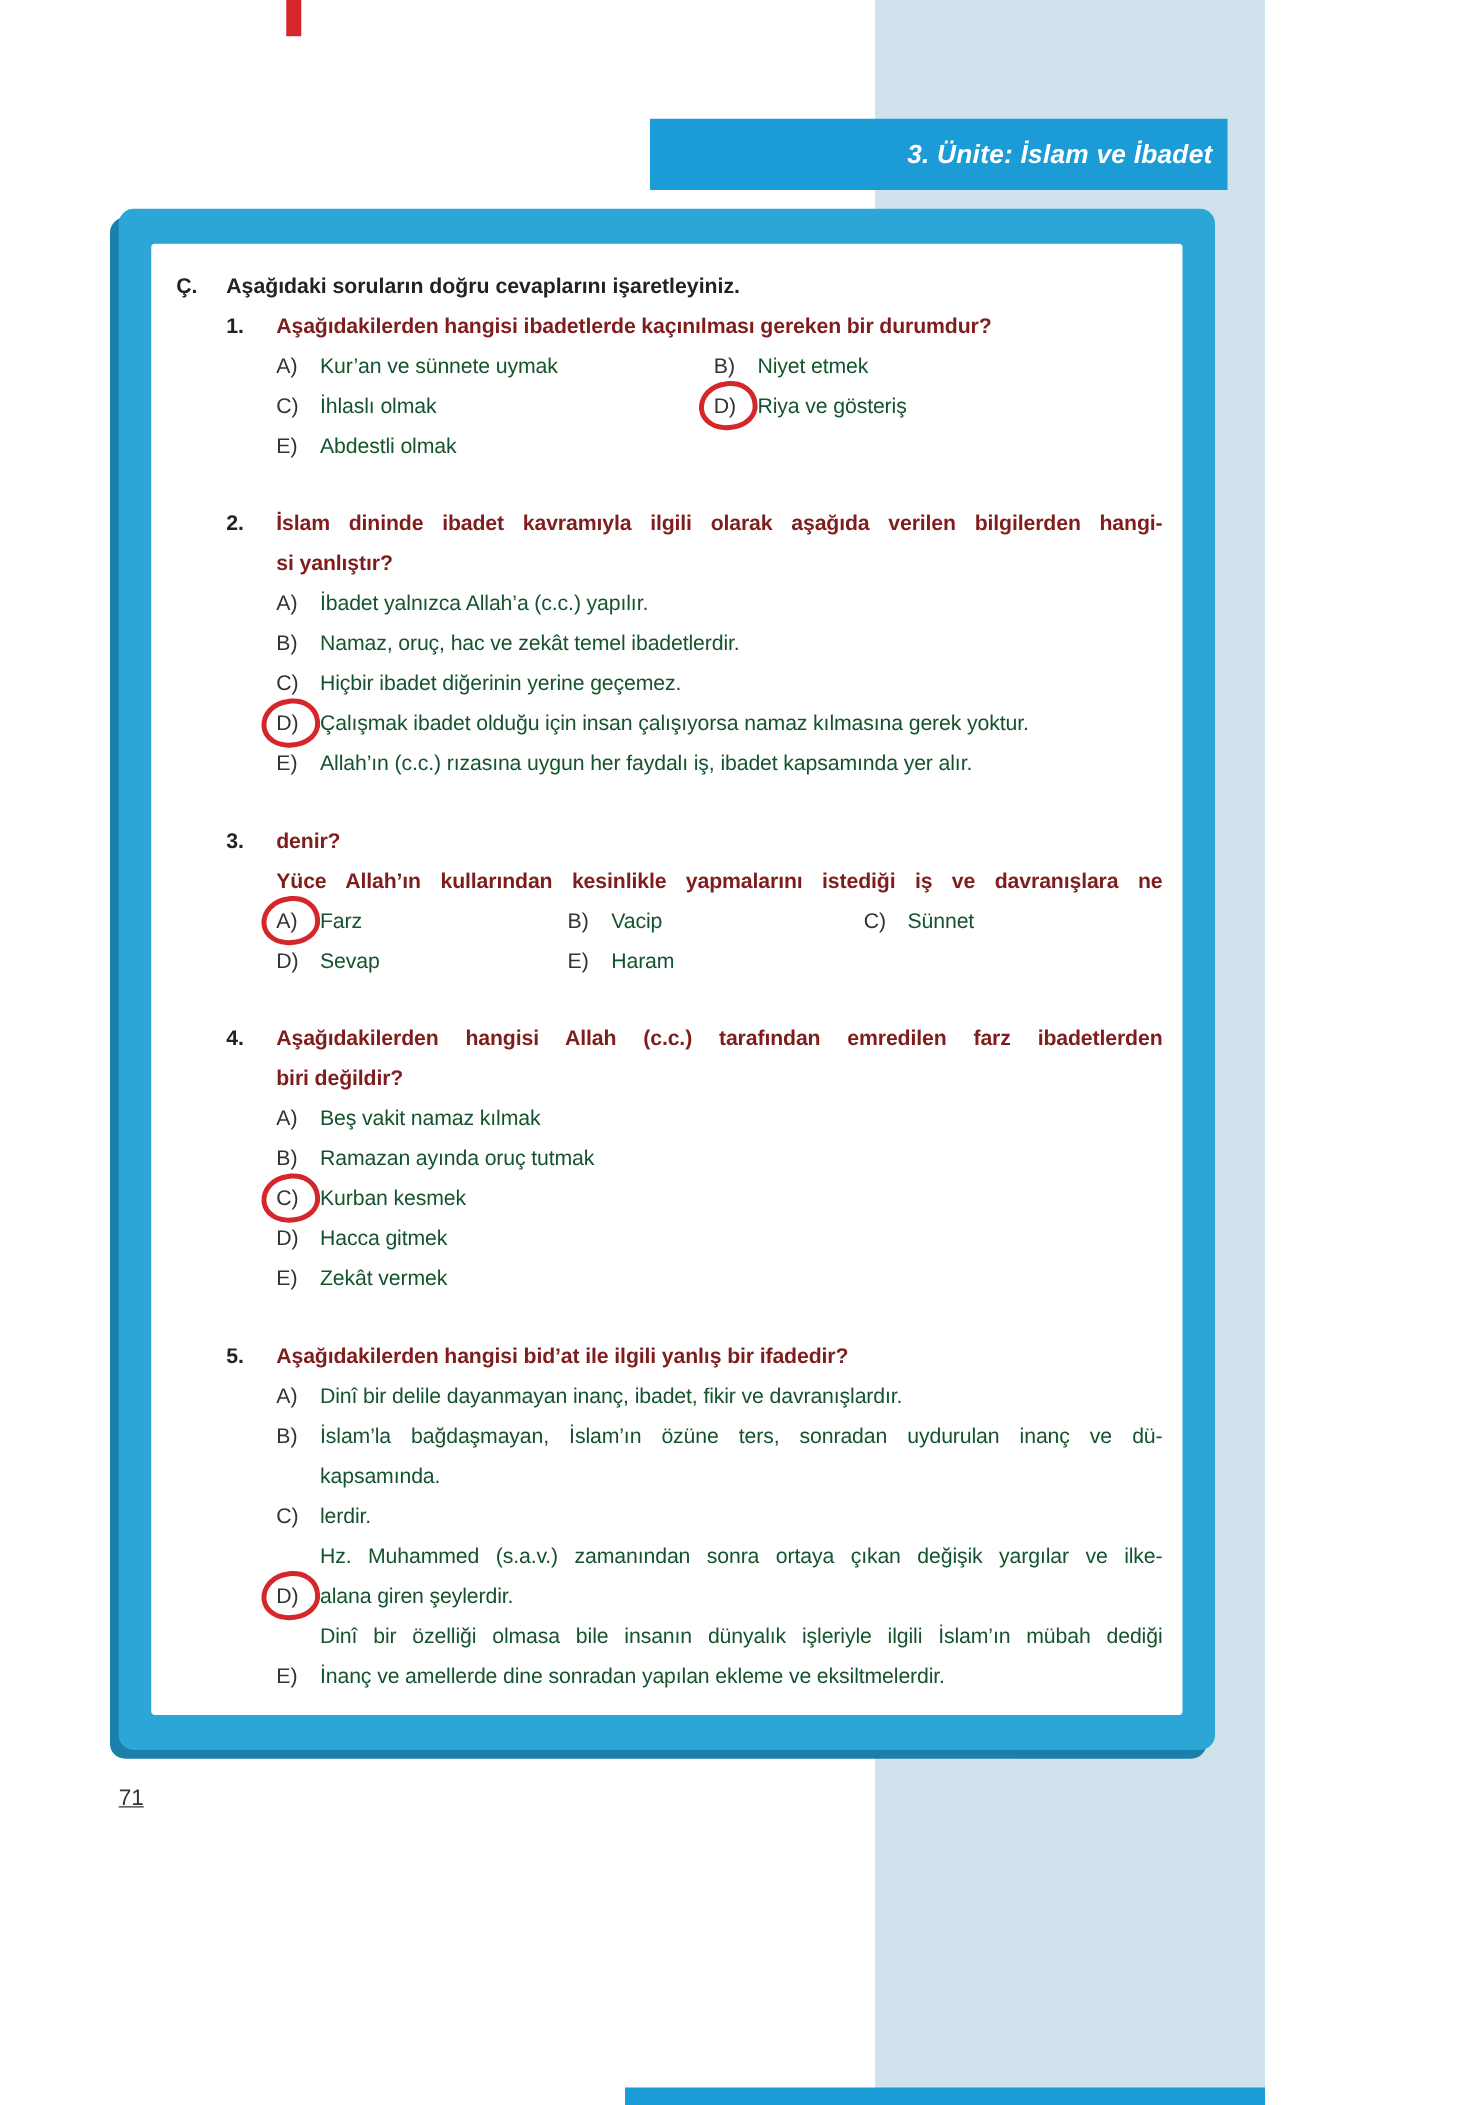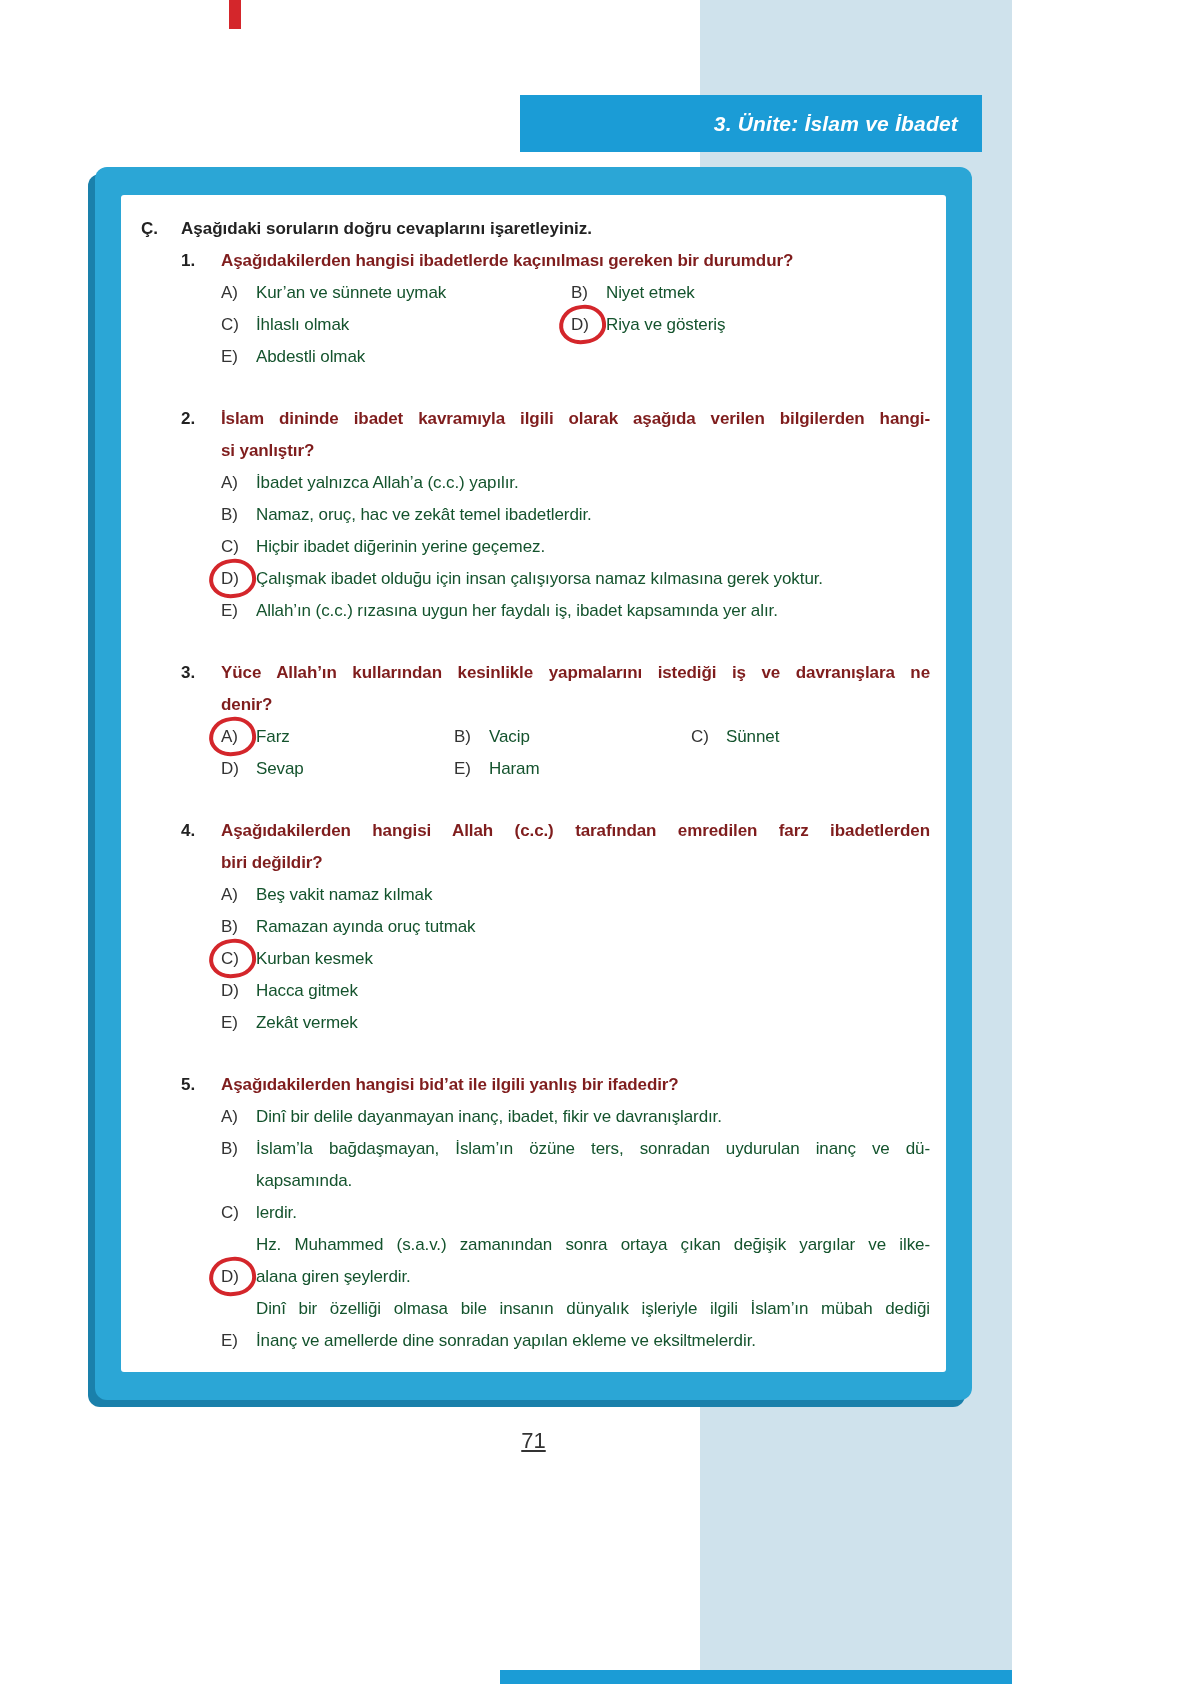--- a/index.html
+++ b/index.html
@@ -2,21 +2,21 @@
 <html><head>
 <meta charset="utf-8">
 <style>
   html,body{margin:0;padding:0;}
   body{background:#ffffff;}
   .page{position:relative;width:1182px;height:1684px;background:#ffffff;overflow:hidden;
         font-family:"Liberation Sans",sans-serif;color:#333;}
   .side-band{position:absolute;left:700px;top:0;width:312px;height:100%;background:#cfe2ec;}
   .top-mark{position:absolute;left:229px;top:0;width:12px;height:29px;background:#d4262b;}
   .header-bar{position:absolute;left:520px;top:95px;width:462px;height:57px;background:#1b9cd6;
-        display:flex;align-items:center;justify-content:flex-end;padding-right:24px;box-sizing:border-box;}
+        display:flex;align-items:center;justify-content:flex-end;padding-right:12px;box-sizing:border-box;}
   .header-title{color:#fff;font-size:21px;font-weight:bold;font-style:italic;letter-spacing:.2px;}
   .panel{position:absolute;left:95px;top:167px;width:877px;height:1233px;background:#2ba6d6;
         border-radius:12px;box-shadow:-7px 7px 0 #1a80ab;padding:28px 26px;box-sizing:border-box;}
   .panel-inner{width:100%;height:100%;background:#fff;border-radius:3px;
         padding:18px 16px 15px 20px;box-sizing:border-box;overflow:hidden;}
   .sec-head{display:flex;font-weight:bold;font-size:17px;line-height:32px;color:#222;}
   .sec-label{width:40px;flex:none;}
   .sec-text{flex:1;}
   .question{margin-top:30px;}
   #questions > .question:first-child{margin-top:0;}
@@ -26,21 +26,21 @@
   .line.fill{text-align:justify;text-align-last:justify;}
   .ul{text-underline-offset:3px;}
   .options{margin-left:80px;}
   .opt-row{display:flex;}
   .opt-cell{box-sizing:border-box;}
   .opt{display:flex;}
   .opt-letter{width:35px;flex:none;position:relative;font-size:17px;line-height:32px;color:#333;}
   .opt-text{flex:1;font-size:17px;line-height:32px;color:#14532d;letter-spacing:-0.1px;}
   .circle{position:absolute;left:-12px;top:-4px;width:47px;height:39px;border:4px solid #d4262b;
         border-radius:52% 48% 50% 50% / 55% 52% 48% 50%;transform:rotate(-6deg);box-sizing:border-box;}
-  .page-number{position:absolute;left:95px;top:1428px;width:877px;text-align:center;font-size:22px;color:#333;text-decoration:underline;}
+  .page-number{position:absolute;left:95px;top:1428px;width:877px;text-align:left;font-size:18px;color:#333;text-decoration:underline;}
   .bottom-strip{position:absolute;left:500px;top:1670px;width:512px;height:14px;background:#1b9cd6;}
 </style>
 </head>
 <body>
 
 <div class="page">
   <div class="side-band"></div>
   <div class="top-mark"></div>
 
   <div class="header-bar">
@@ -168,22 +168,22 @@
                     </div>
                   </div>
                 </div>
               </div>
             </div>
           </div>
           <div class="question">
             <div class="q-head">
               <span class="q-num">3.</span>
               <div class="q-text">
+                <div class="line"><span>denir?</span></div>
                 <div class="line fill"><span>Yüce Allah’ın kullarından kesinlikle yapmalarını istediği iş ve davranışlara ne</span></div>
-                <div class="line"><span>denir?</span></div>
               </div>
             </div>
             <div class="options">
               <div class="opt-row">
                 <div class="opt-cell" style="width: 233px;">
                   <div class="opt">
                     <span class="opt-letter"><span class="circle"></span><span>A)</span></span>
                     <div class="opt-text">
                       <div class="line"><span>Farz</span></div>
                     </div>

